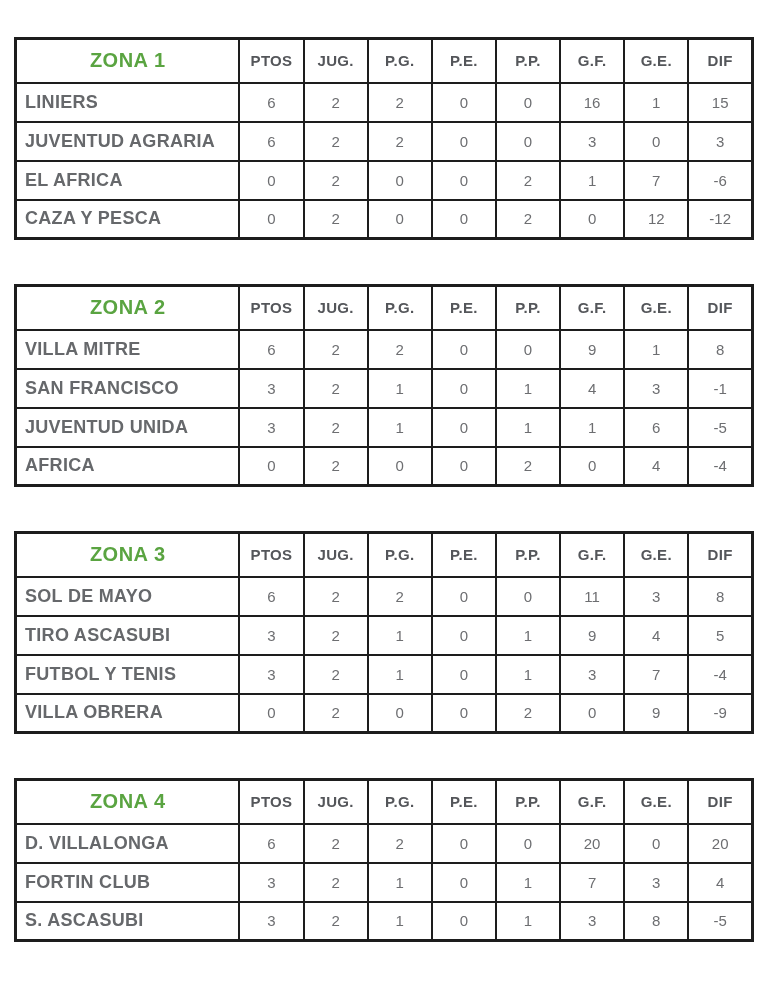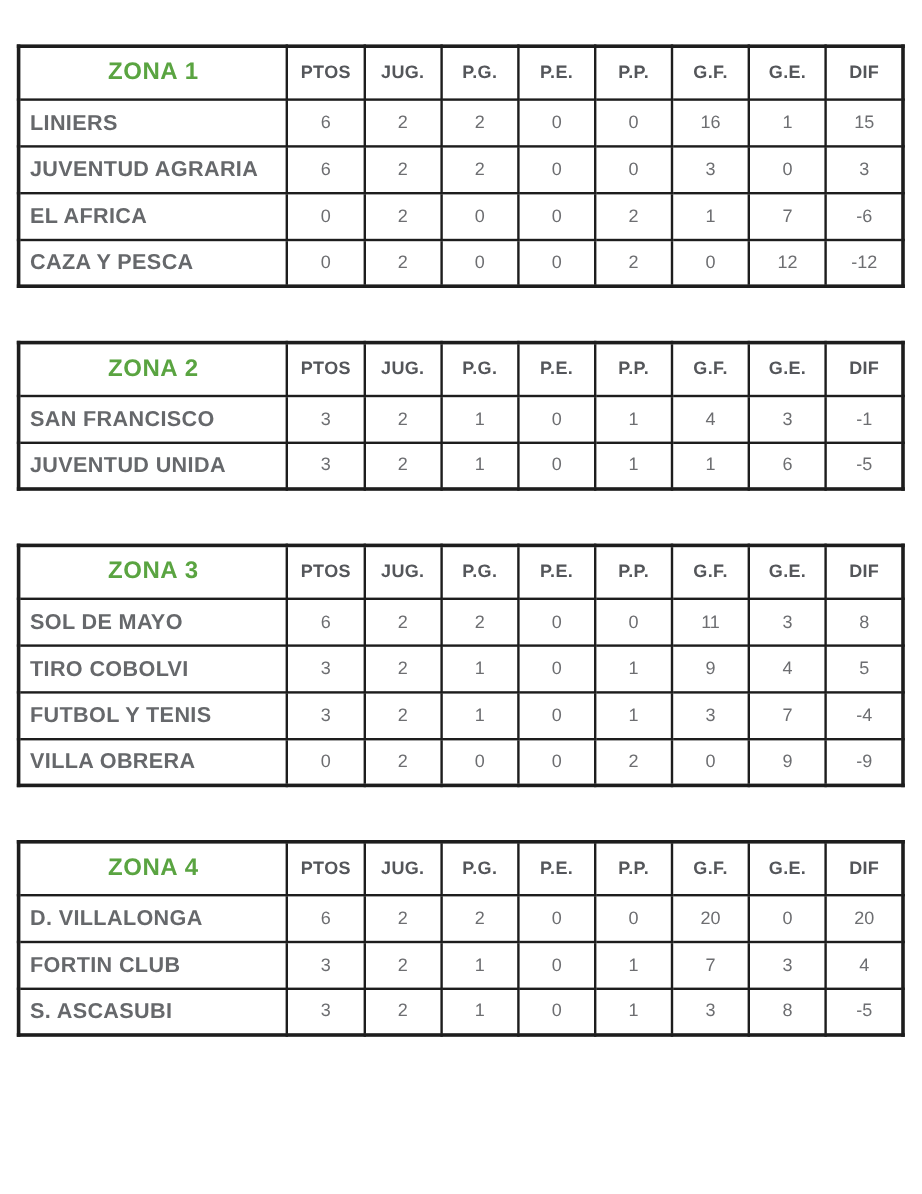--- a/index.html
+++ b/index.html
@@ -144,40 +144,62 @@
             <th class="col-header">P.G.</th>
             <th class="col-header">P.E.</th>
             <th class="col-header">P.P.</th>
             <th class="col-header">G.F.</th>
             <th class="col-header">G.E.</th>
             <th class="col-header">DIF</th>
           </tr>
         </thead>
         <tbody>
           <tr>
+            <td class="team">VILLA MITRE</td>
+            <td class="stat">6</td>
+            <td class="stat">2</td>
+            <td class="stat">2</td>
+            <td class="stat">0</td>
+            <td class="stat">0</td>
+            <td class="stat">9</td>
+            <td class="stat">1</td>
+            <td class="stat">8</td>
+          </tr>
+          <tr>
             <td class="team">SAN FRANCISCO</td>
             <td class="stat">3</td>
             <td class="stat">2</td>
             <td class="stat">1</td>
             <td class="stat">0</td>
             <td class="stat">1</td>
             <td class="stat">4</td>
             <td class="stat">3</td>
             <td class="stat">-1</td>
           </tr>
           <tr>
             <td class="team">JUVENTUD UNIDA</td>
             <td class="stat">3</td>
             <td class="stat">2</td>
             <td class="stat">1</td>
             <td class="stat">0</td>
             <td class="stat">1</td>
             <td class="stat">1</td>
             <td class="stat">6</td>
             <td class="stat">-5</td>
+          </tr>
+          <tr>
+            <td class="team">AFRICA</td>
+            <td class="stat">0</td>
+            <td class="stat">2</td>
+            <td class="stat">0</td>
+            <td class="stat">0</td>
+            <td class="stat">2</td>
+            <td class="stat">0</td>
+            <td class="stat">4</td>
+            <td class="stat">-4</td>
           </tr>
         </tbody>
       </table>
       <table class="standings">
         <thead>
           <tr>
             <th class="zone-title">ZONA 3</th>
             <th class="col-header">PTOS</th>
             <th class="col-header">JUG.</th>
             <th class="col-header">P.G.</th>
@@ -194,21 +216,21 @@
             <td class="stat">6</td>
             <td class="stat">2</td>
             <td class="stat">2</td>
             <td class="stat">0</td>
             <td class="stat">0</td>
             <td class="stat">11</td>
             <td class="stat">3</td>
             <td class="stat">8</td>
           </tr>
           <tr>
-            <td class="team">TIRO COBOLVI</td>
+            <td class="team">TIRO ASCASUBI</td>
             <td class="stat">3</td>
             <td class="stat">2</td>
             <td class="stat">1</td>
             <td class="stat">0</td>
             <td class="stat">1</td>
             <td class="stat">9</td>
             <td class="stat">4</td>
             <td class="stat">5</td>
           </tr>
           <tr>

